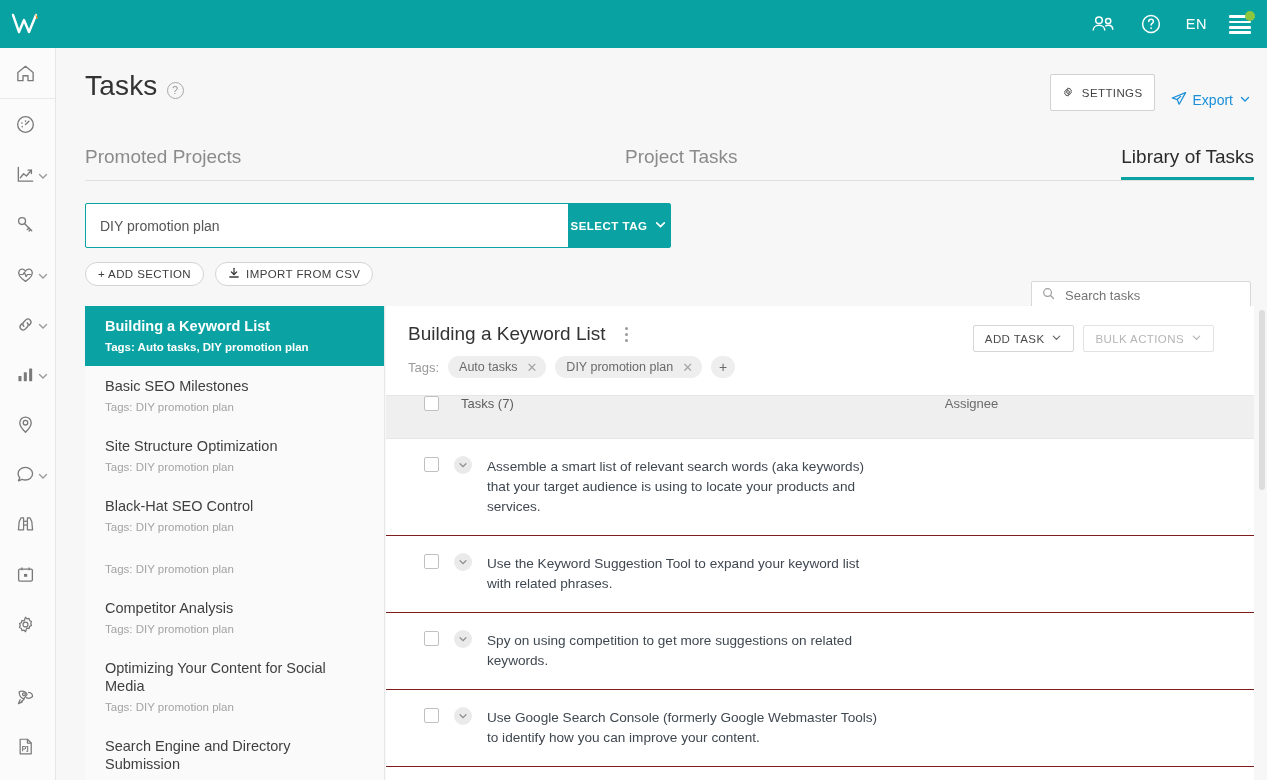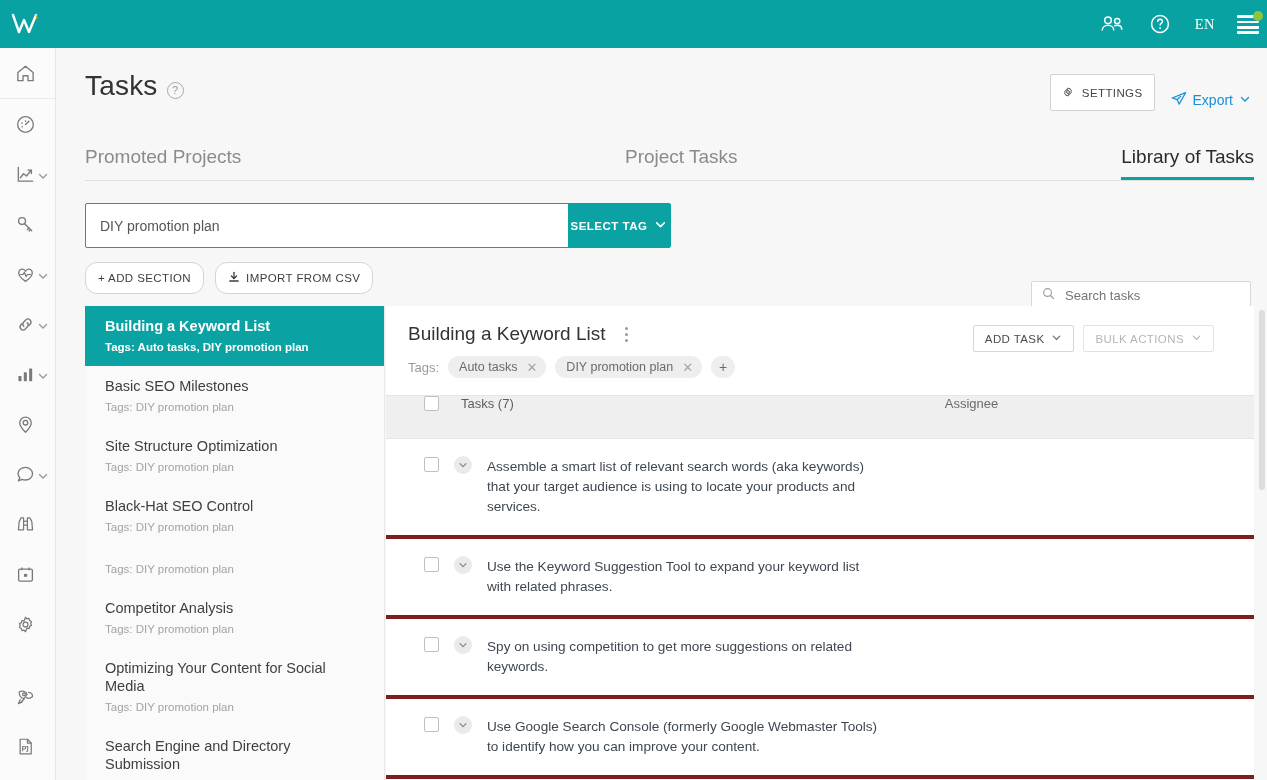--- a/index.html
+++ b/index.html
@@ -18,21 +18,21 @@
     position:absolute; left:0; top:0; width:1267px; height:48px;
     background:#09a2a2; display:flex; align-items:center;
   }
   .logo-cell{
     width:56px; height:48px; display:flex; align-items:center; justify-content:center;
   }
   .logo-w{ position:relative; width:34px; height:26px; }
   .logo-w svg{ display:block; }
   .topbar-right{
     margin-left:auto; display:flex; align-items:center; gap:22px;
-    padding-right:8px; color:#fff;font-family:Liberation Serif, serif;
+    padding-right:16px; color:#fff;
   }
   .tb-icon{ width:26px; height:26px; display:flex; align-items:center; justify-content:center; cursor:pointer; }
   .tb-lang{ font-size:14.5px; letter-spacing:.5px; color:#fff; cursor:pointer; }
   .burger{ position:relative; width:22px; height:18px; cursor:pointer; }
   .burger i{ position:absolute; left:0; width:22px; height:2.6px; background:#fff; border-radius:1px; }
   .burger i:nth-child(1){ top:0; }
   .burger i:nth-child(2){ top:5.6px; }
   .burger i:nth-child(3){ top:11.2px; }
   .burger i:nth-child(4){ top:16.4px; }
   .burger .dot{
@@ -102,21 +102,21 @@
   }
   .select-tag{
     width:102px; background:#0aa2a2; color:#fff; display:flex; align-items:center;
     justify-content:center; gap:7px; font-size:11.5px; letter-spacing:.5px;
     font-weight:bold; cursor:pointer;
   }
 
   
   .toolbar{ position:absolute; left:29px; top:214px; display:flex; gap:11px; }
   .tb-btn{
-    height:32px; padding:0 12px; border:1px solid #d4d4d4; background:#fff;
+    height:24px; padding:0 12px; border:1px solid #d4d4d4; background:#fff;
     border-radius:12px; display:flex; align-items:center; gap:6px;
     font-size:11.5px; letter-spacing:.4px; color:#3d3d3d; cursor:pointer;
   }
   .task-search{
     position:absolute; right:16px; top:214px; width:220px; height:28px;
     border:1px solid #d8d8d8; background:#fff; border-radius:2px;
     display:flex; align-items:center; gap:8px; padding:0 10px;margin-top:19px;
   }
   .task-search input{
     flex:1; border:0; outline:none; font-size:13px; color:#555;
@@ -172,21 +172,21 @@
   }
   .chk{
     width:15px; height:15px; border:1.4px solid #c0c0c0; background:#fff;
     border-radius:2px; cursor:pointer; flex:0 0 auto;
   }
   .th-tasks{ margin-left:22px; font-size:13px; color:#5d5d5d; }
   .th-assignee{ margin-left:431px; font-size:13px; color:#6b6b6b; }
 
   .trow{
     display:flex; align-items:flex-start; padding:18px 0 18px 38px;
-    border-bottom:4px solid #7f1d1d; min-height:70px;
+    border-bottom:1px solid #7f1d1d; min-height:70px;
   }
   .trow .caret{
     width:18px; height:18px; border-radius:50%; background:#eaeaea;
     margin-left:15px; display:flex; align-items:center; justify-content:center;
     flex:0 0 auto; cursor:pointer; margin-top:-1px;
   }
   .trow .ttext{
     margin-left:15px; font-size:13.6px; color:#3f4750; line-height:20px;
     max-width:400px;
   }

